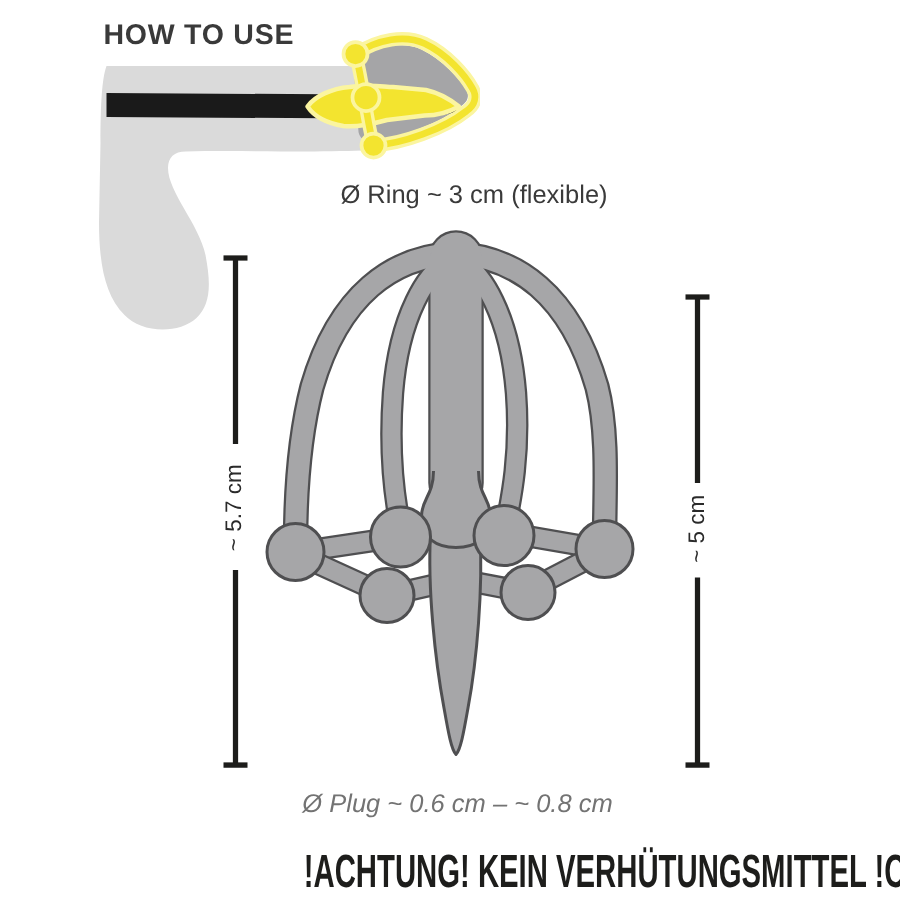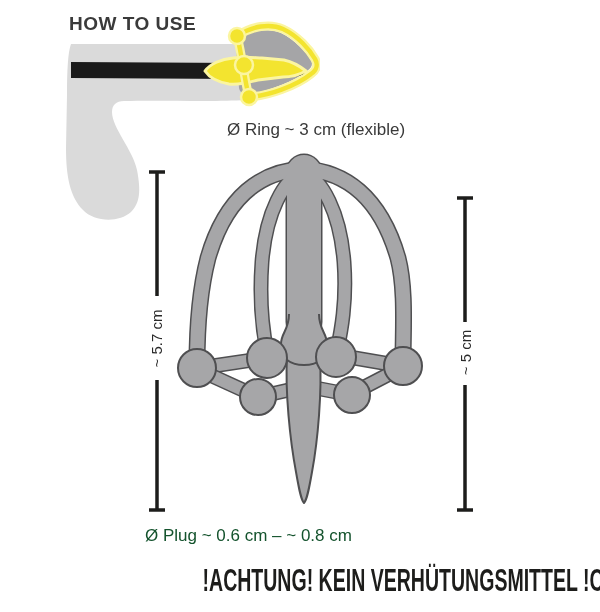--- a/index.html
+++ b/index.html
@@ -1,21 +1,21 @@
 <!DOCTYPE html>
 <html><head>
 <meta charset="utf-8">
 <style>
   html,body{margin:0;padding:0;background:#ffffff;}
   #screen{position:relative;width:600px;height:592px;background:#ffffff;overflow:hidden;
           font-family:"Liberation Sans","DejaVu Sans",sans-serif;color:#3a3a3a;}
   .abs{position:absolute;}
   .how-to-use{left:69px;top:13px;font-size:19px;font-weight:600;letter-spacing:0.5px;color:#3a3a3a;white-space:nowrap;}
   .ring-label{left:161px;top:120px;width:310px;text-align:center;font-size:17px;color:#3a3a3a;white-space:nowrap;}
-  .plug-label{left:145px;top:526px;width:320px;font-size:17px;color:#14532d;white-space:nowrap;}
+  .plug-label{left:145px;top:526px;width:320px;text-align:center;font-size:17px;color:#737373;white-space:nowrap;font-style:italic;}
   .vlabel{width:100px;height:17px;line-height:17px;text-align:center;font-size:15px;color:#2a2a2a;
           transform:rotate(-90deg);transform-origin:50% 50%;white-space:nowrap;}
   .vlabel-left{left:106px;top:330px;}
   .vlabel-right{left:415px;top:344px;}
   .warning{left:0;top:560px;width:600px;text-align:center;line-height:42px;}
   .warning span{display:inline-block;font-size:31px;font-weight:700;color:#1d1d1b;letter-spacing:0px;
                 transform:scaleX(0.63);transform-origin:50% 50%;white-space:nowrap;}
   svg{display:block;}
 </style>
 </head>

